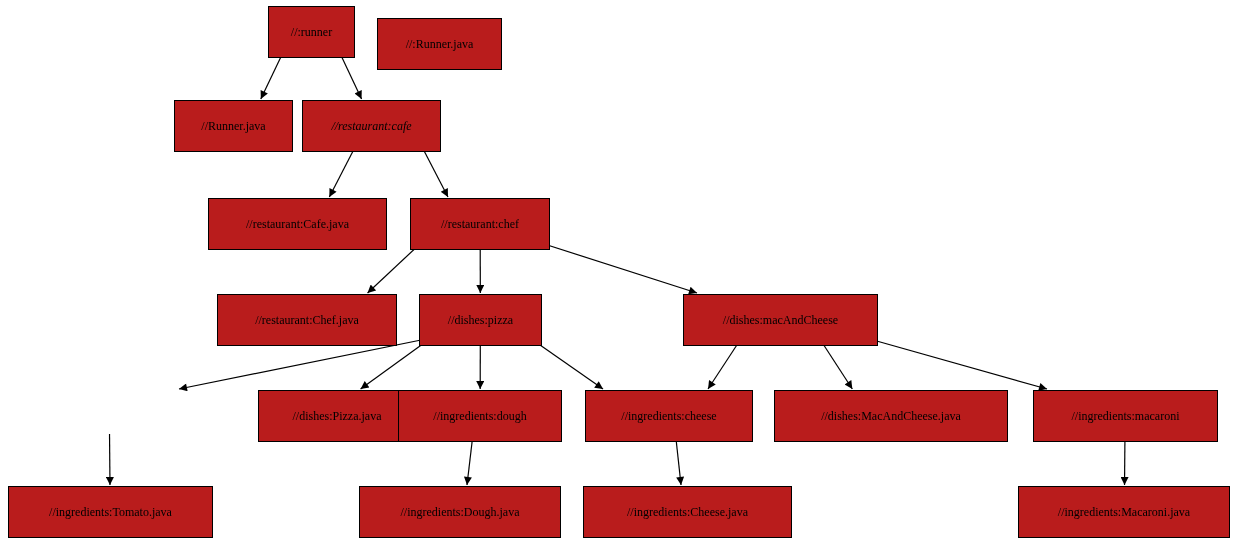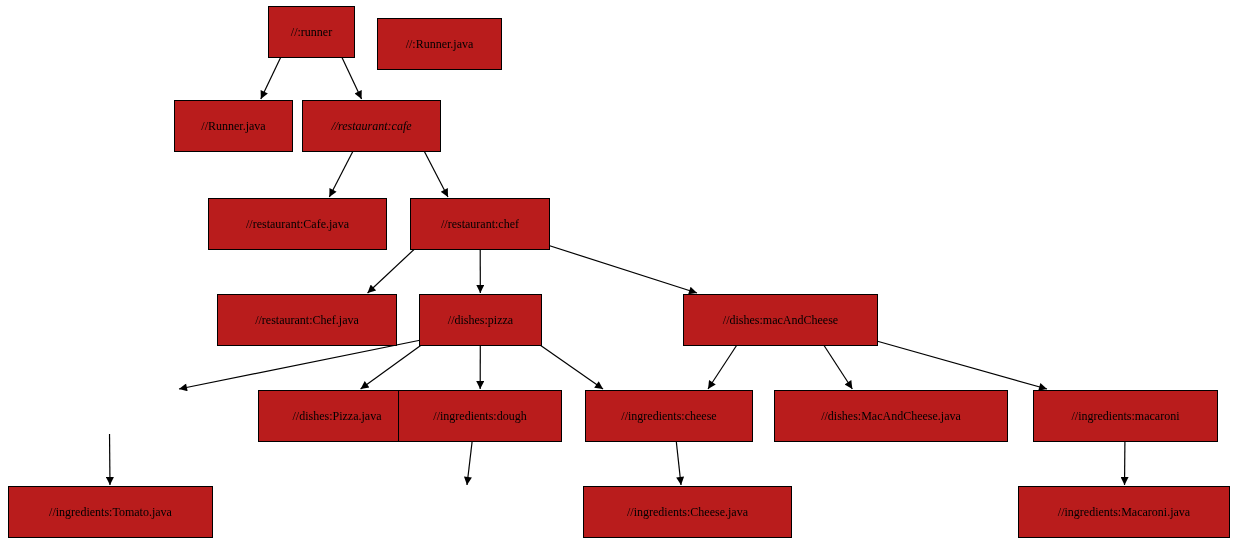--- a/index.html
+++ b/index.html
@@ -82,15 +82,16 @@
   <div class="node" style="left:419px; top:294px; width:123px;">//dishes:pizza</div>
   <div class="node" style="left:683px; top:294px; width:195px;">//dishes:macAndCheese</div>
 
   <div class="node" style="left:230px;  top:390px; width:158px;margin-left:28px;">//dishes:Pizza.java</div>
   <div class="node" style="left:398px;  top:390px; width:164px;">//ingredients:dough</div>
   <div class="node" style="left:585px;  top:390px; width:168px;">//ingredients:cheese</div>
   <div class="node" style="left:774px;  top:390px; width:234px;">//dishes:MacAndCheese.java</div>
   <div class="node" style="left:1033px; top:390px; width:185px;">//ingredients:macaroni</div>
 
   <div class="node" style="left:8px;    top:486px; width:205px;">//ingredients:Tomato.java</div>
+  <div class="node" style="left:359px;  top:486px; width:202px;">//ingredients:Dough.java</div>
   <div class="node" style="left:583px;  top:486px; width:209px;">//ingredients:Cheese.java</div>
   <div class="node" style="left:1018px; top:486px; width:212px;">//ingredients:Macaroni.java</div>
 </div>
 
 </body></html>

